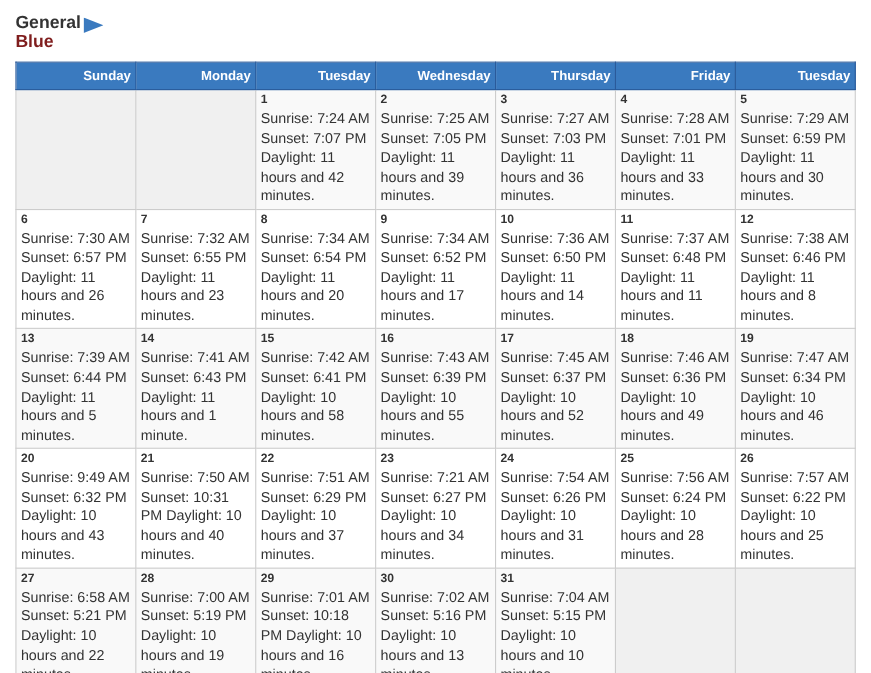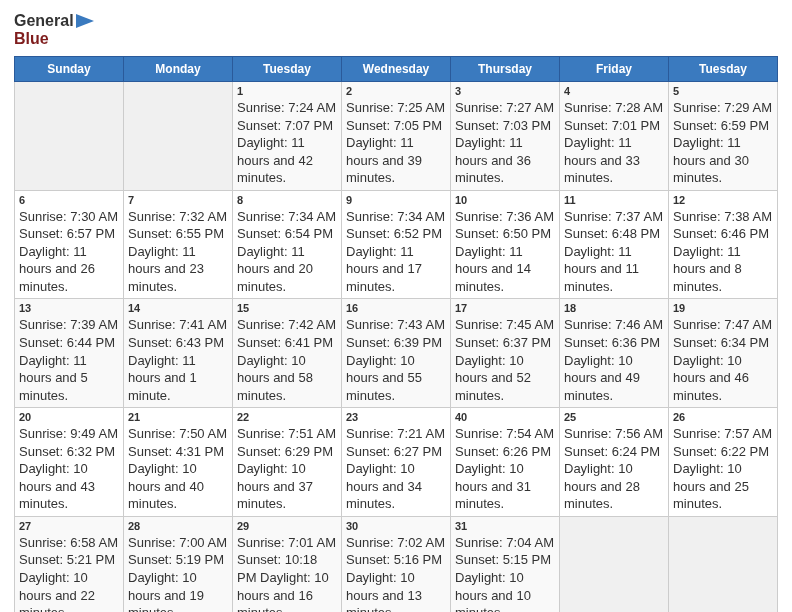--- a/index.html
+++ b/index.html
@@ -42,21 +42,21 @@
       width: 100%;
       border-collapse: collapse;
       table-layout: fixed;
     }
     thead tr th {
       background: #3a7abf;
       color: #fff;
       font-size: 12px;
       font-weight: bold;
       padding: 5px 4px;
-      text-align: center;
+      text-align: right;
       border: 1px solid #2a5a9a;
     }
     tbody tr td {
       border: 1px solid #ccc;
       vertical-align: top;
       padding: 3px 4px;
       font-size: 10px;
       color: #333;
       height: 80px;
     }
@@ -80,21 +80,21 @@
       background: #f0f0f0 !important;
     }
   </style>
 </head>
 <body>
 
 <div class="page">
   <div class="header">
     <div class="logo">
   <div style="display:flex;flex-direction:column;align-items:flex-start;">
-    <div style="display:flex;align-items:center;">
+    <div style="display:flex;align-items:flex-end;">
       <span style="font-size:16px;font-weight:bold;color:#333;font-family:Arial;">General</span>
       <svg width="18" height="14" viewBox="0 0 18 14" style="margin-left:2px;">
         <polygon points="0,0 18,7 0,14" fill="#3a7abf"></polygon>
       </svg>
     </div>
     <span style="font-size:16px;font-weight:bold;color:#7f1d1d;font-family:Arial;">Blue</span>
   </div>
 </div>
     <div class="title-block">
       <div class="main-title"></div>
@@ -240,37 +240,37 @@
         <tr>
           <td>
             <div class="day-num">20</div>
             <div class="day-detail">Sunrise: 9:49 AM
 Sunset: 6:32 PM
 Daylight: 10 hours and 43 minutes.</div>
           </td>
           <td>
             <div class="day-num">21</div>
             <div class="day-detail">Sunrise: 7:50 AM
-Sunset: 4:31 PM
+Sunset: 10:31 PM
 Daylight: 10 hours and 40 minutes.</div>
           </td>
           <td>
             <div class="day-num">22</div>
             <div class="day-detail">Sunrise: 7:51 AM
 Sunset: 6:29 PM
 Daylight: 10 hours and 37 minutes.</div>
           </td>
           <td>
             <div class="day-num">23</div>
             <div class="day-detail">Sunrise: 7:21 AM
 Sunset: 6:27 PM
 Daylight: 10 hours and 34 minutes.</div>
           </td>
           <td>
-            <div class="day-num">40</div>
+            <div class="day-num">24</div>
             <div class="day-detail">Sunrise: 7:54 AM
 Sunset: 6:26 PM
 Daylight: 10 hours and 31 minutes.</div>
           </td>
           <td>
             <div class="day-num">25</div>
             <div class="day-detail">Sunrise: 7:56 AM
 Sunset: 6:24 PM
 Daylight: 10 hours and 28 minutes.</div>
           </td>

